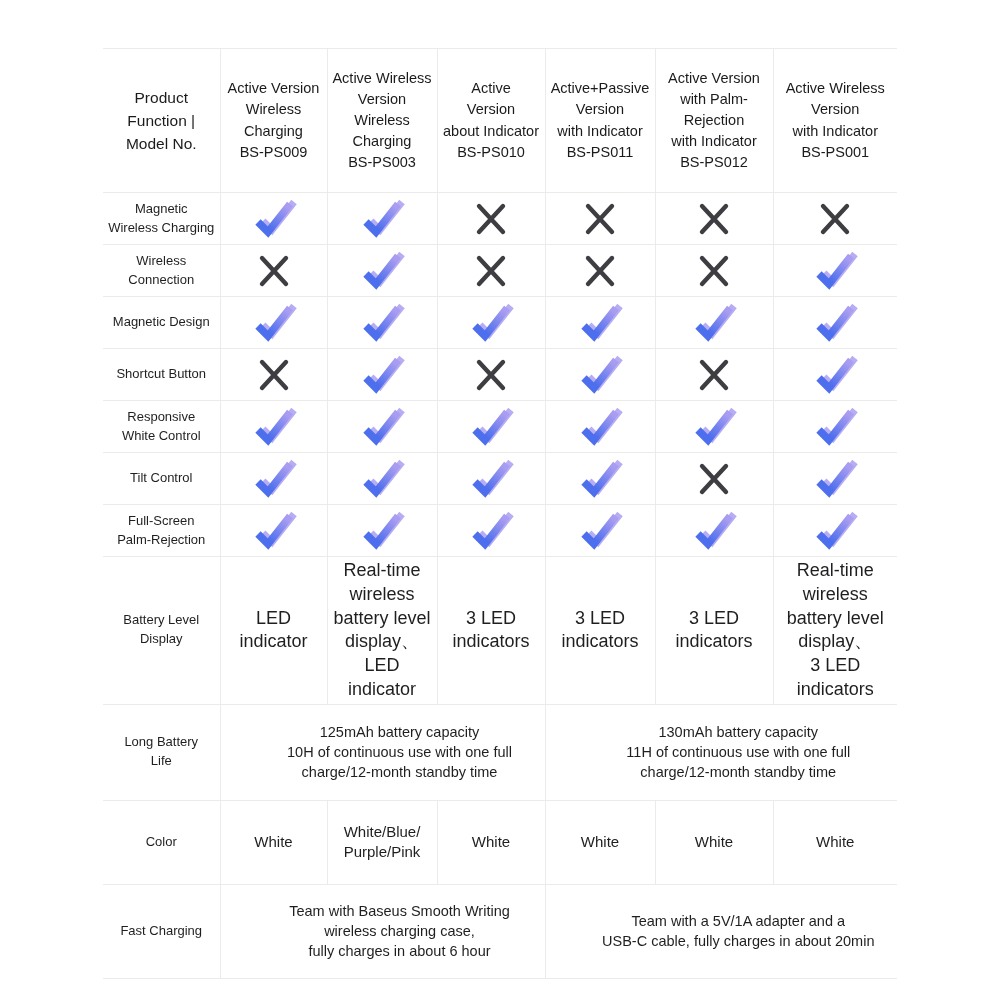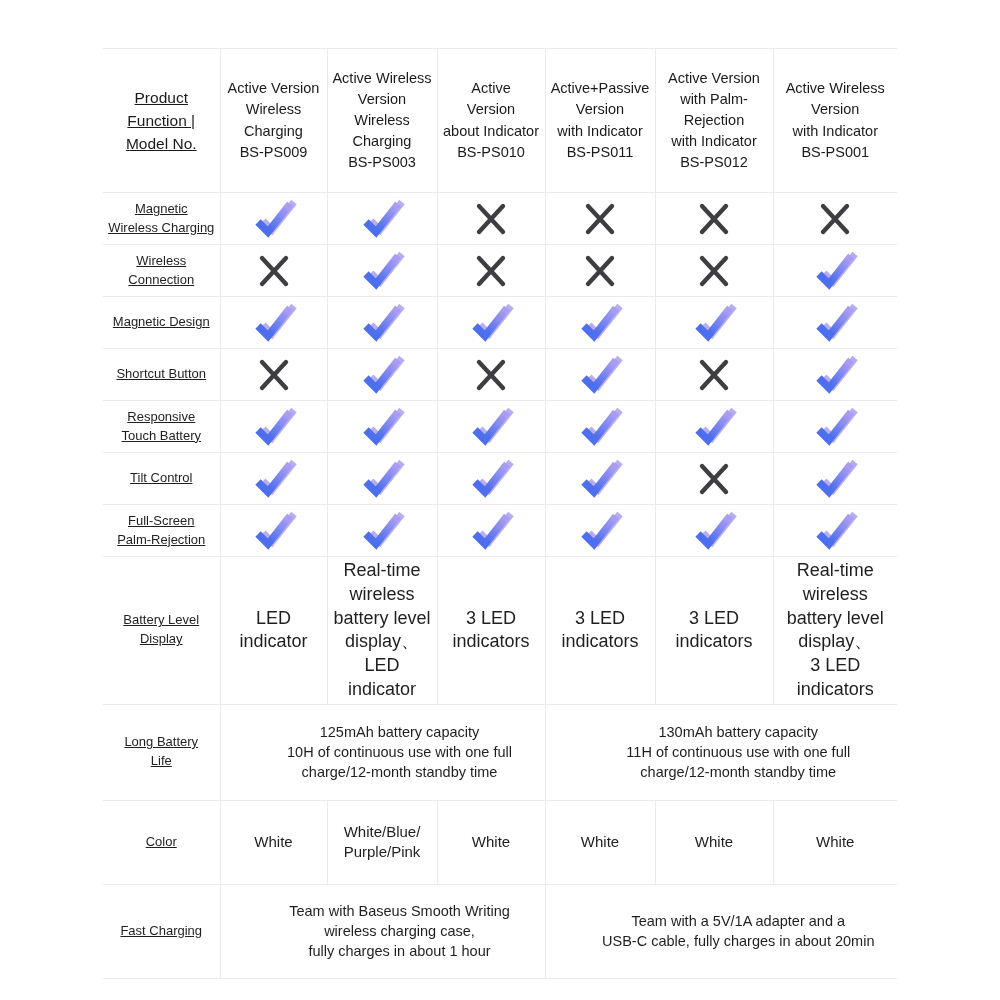--- a/index.html
+++ b/index.html
@@ -30,21 +30,21 @@
     width: 794px;
   }
   table.cmp td {
     border: 1px solid #ebebeb;
     text-align: center;
     vertical-align: middle;
     white-space: pre-line;
     padding: 2px 4px;
     box-sizing: border-box;
   }
-  table.cmp td:first-child { border-left: 0; text-decoration: underline; }
+  table.cmp td:first-child { border-left: 0; }
   table.cmp td:last-child  { border-right: 0; }
 
   tr.row-header  { height: 144px; }
   tr.row-feat    { height: 52px; margin-left: 48px;  }
   tr.row-battery { height: 120px; }
   tr.row-long    { height: 96px;  }
   tr.row-color   { height: 84px; margin-top: 12px;  }
   tr.row-fast    { height: 94px;  }
 
   td.corner-header {
@@ -307,21 +307,21 @@
                     <stop offset="0.25" stop-color="#4e6fed"></stop>
                     <stop offset="0.9" stop-color="#a89df1"></stop>
                   </linearGradient>
                 </defs>
                 <path d="M9 23 L18 32 L40 4" fill="none" stroke="#b7adf4" stroke-width="7" transform="translate(3,-1)"></path>
                 <path d="M7 23 L17 33 L39 5" fill="none" stroke="url(#ckgrad)" stroke-width="7.5"></path>
               </svg></td>
           </tr>
           <tr class="row-feat">
             <td class="row-label">Responsive
-Touch Battery</td>
+White Control</td>
             <td class="cell-icon"><svg width="46" height="40" viewBox="0 0 46 40">
                 <defs>
                   <linearGradient id="ckgrad" x1="0" y1="1" x2="1" y2="0">
                     <stop offset="0.25" stop-color="#4e6fed"></stop>
                     <stop offset="0.9" stop-color="#a89df1"></stop>
                   </linearGradient>
                 </defs>
                 <path d="M9 23 L18 32 L40 4" fill="none" stroke="#b7adf4" stroke-width="7" transform="translate(3,-1)"></path>
                 <path d="M7 23 L17 33 L39 5" fill="none" stroke="url(#ckgrad)" stroke-width="7.5"></path>
               </svg></td>
@@ -536,20 +536,20 @@
 Purple/Pink</td>
             <td class="cell-text color-val">White</td>
             <td class="cell-text color-val">White</td>
             <td class="cell-text color-val">White</td>
             <td class="cell-text color-val">White</td>
           </tr>
           <tr class="row-fast">
             <td class="row-label">Fast Charging</td>
             <td class="cell-text big" colspan="3">Team with Baseus Smooth Writing
 wireless charging case,
-fully charges in about 1 hour</td>
+fully charges in about 6 hour</td>
             <td class="cell-text big" colspan="3">Team with a 5V/1A adapter and a
 USB-C cable, fully charges in about 20min</td>
           </tr>
         </tbody>
     </table>
   </div>
 </div>
 
 </body></html>

